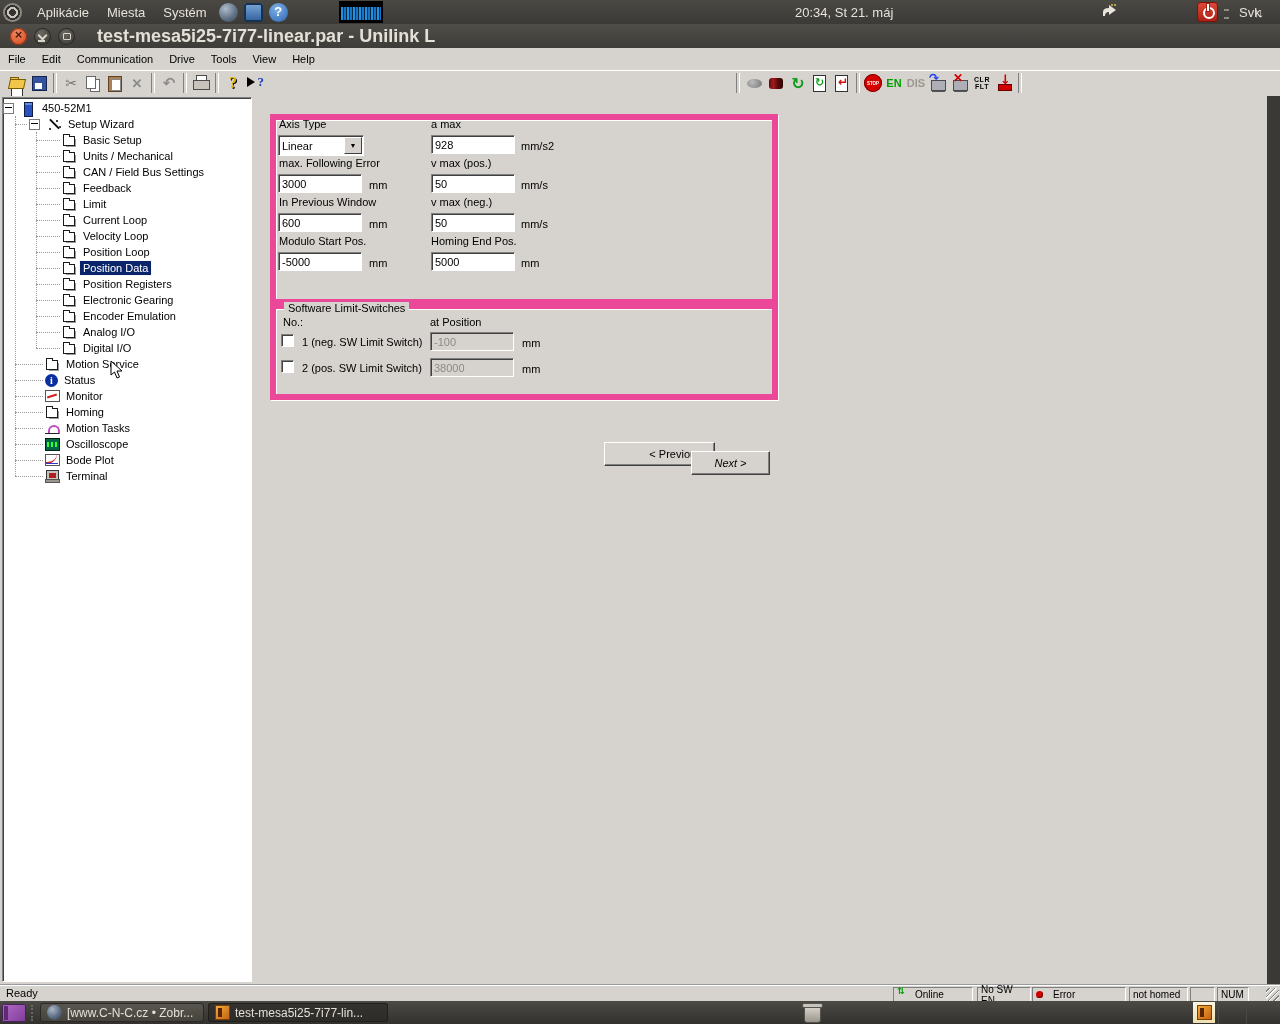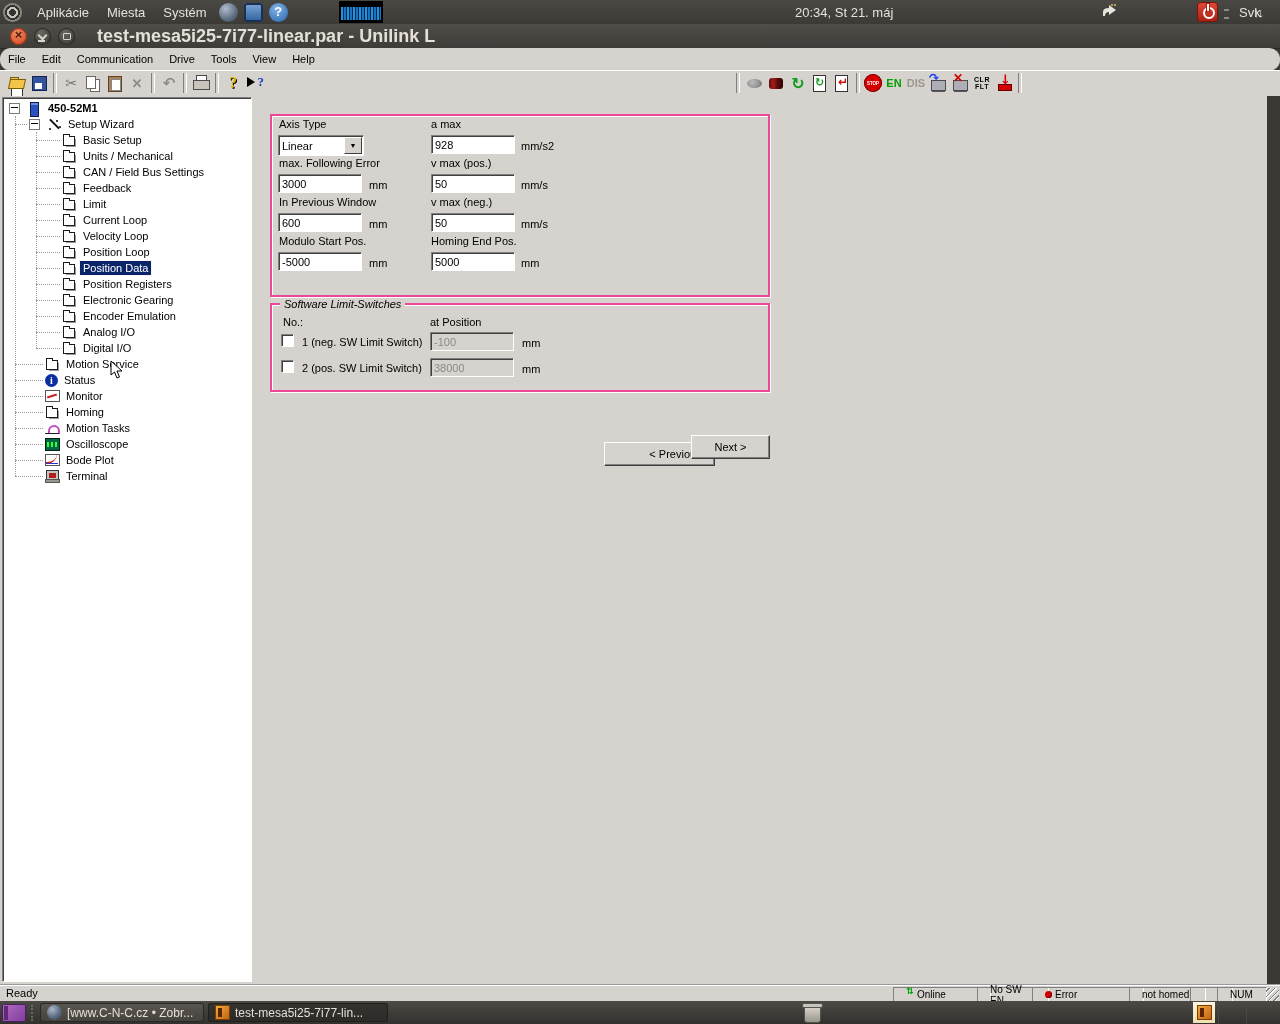--- a/index.html
+++ b/index.html
@@ -39,21 +39,21 @@
   .wclose{background:radial-gradient(circle at 40% 30%,#f08a62,#dd5f35 60%,#b23c1d);box-shadow:inset 0 0 0 1px #8e2f16;margin-left:10px;}
   .wclose::after{content:"×";position:absolute;left:0;right:0;top:-1px;text-align:center;color:#4f1a09;font:bold 13px "Liberation Sans",sans-serif;}
   .wmin,.wmax{background:radial-gradient(circle at 40% 30%,#6b6862,#484540 65%);box-shadow:inset 0 0 0 1px #2c2a27;}
   .wmin::after{content:"";position:absolute;left:4px;top:5px;width:7px;height:7px;border:2px solid #d9d5cd;border-top:none;border-left:none;border-right:none;transform:none;}
   .wmin::before{content:"";position:absolute;left:5px;top:4px;width:5px;height:5px;border-right:2px solid #d9d5cd;border-bottom:2px solid #d9d5cd;transform:rotate(45deg);}
   .wmax::after{content:"";position:absolute;left:5px;top:5px;width:6px;height:5px;border:1.5px solid #d9d5cd;border-radius:1px;}
   .wtitle{color:#e4e0d8;font-weight:bold;font-size:18px;margin-left:22px;}
 
   
   .menubar{position:absolute;left:0;top:48px;width:1280px;height:22px;background:#d6d3ce;
-    display:flex;align-items:center;font-size:11px;color:#000;border-bottom:1px solid #c0bdb8;border-radius:11px;}
+    display:flex;align-items:center;font-size:11px;color:#000;border-bottom:1px solid #c0bdb8;}
   .mitem{padding:0 8px;height:18px;display:flex;align-items:center;}
   .toolbar{position:absolute;left:0;top:70px;width:1280px;height:26px;background:#d6d3ce;
     border-bottom:1px solid #808080;box-shadow:0 1px 0 #fff inset;display:flex;align-items:center;font-size:11px;}
   .tsep{width:2px;height:20px;margin:0 3px;border-left:1px solid #808080;border-right:1px solid #fff;flex:none;}
   .tico{width:22px;height:20px;display:flex;align-items:center;justify-content:center;position:relative;flex:none;color:#555;}
   .t-new{width:0;height:0;}
   .t-new::after{content:"";position:absolute;left:5px;top:2px;width:10px;height:13px;background:#fff;border:1px solid #333;}
   .t-open::after{content:"";position:absolute;left:3px;top:6px;width:14px;height:8px;background:#f2c64a;border:1px solid #7c5c00;transform:skewX(-12deg);}
   .t-open::before{content:"";position:absolute;left:4px;top:4px;width:7px;height:3px;background:#f2c64a;border:1px solid #7c5c00;}
   .t-save::after{content:"";position:absolute;left:4px;top:3px;width:13px;height:13px;background:#33539e;border:1px solid #15244d;}
@@ -95,21 +95,21 @@
   .cbtn{width:16px;height:15px;margin:0 1px;background:#d6d3ce;border:1px solid;border-color:#fff #404040 #404040 #fff;
     display:flex;align-items:center;justify-content:center;font-size:7px;color:#000;flex:none;}
 
   
   .client{position:absolute;left:0;top:96px;width:1280px;height:888px;background:#d6d3ce;}
   .rightstrip{position:absolute;right:0;top:0;width:13px;height:888px;background:#3a3936;}
   .treepanel{position:absolute;left:2px;top:1px;width:250px;height:885px;background:#fff;
     border:1px solid;border-color:#808080 #fff #fff #808080;box-shadow:inset 1px 1px 0 #404040;
     padding-top:2px;box-sizing:border-box;font-size:11px;overflow:hidden;}
   .trow{height:16px;display:flex;align-items:center;position:relative;white-space:nowrap;}
-  .d0{padding-left:6px;font-weight:bold;} .d1e{padding-left:26px;} .d1{padding-left:42px;} .d2{padding-left:59px;}
+  .d0{} .d1e{padding-left:26px;} .d1{padding-left:42px;} .d2{padding-left:59px;}
   .exp{width:9px;height:9px;background:#fff;border:1px solid #7a7a7a;position:relative;flex:none;margin-right:7px;}
   .exp::after{content:"";position:absolute;left:1px;right:1px;top:3px;height:1px;background:#000;}
   .tlabel{padding:1px 3px;color:#000;}
   .tlabel.sel{background:#0a246a;color:#fff;outline:1px dotted #eee;}
   .vline{position:absolute;border-left:1px dotted #9a9a9a;width:0;}
   .stub{position:absolute;top:8px;border-top:1px dotted #9a9a9a;}
   .s1{left:12px;width:28px;} .s1e{left:12px;width:12px;} .s2{left:33px;width:24px;}
   .ticon{width:15px;height:13px;margin-right:3px;position:relative;flex:none;}
   .i-drive::after{content:"";position:absolute;left:3px;top:0;width:7px;height:13px;background:#2a52be;border:1px solid #101c44;box-shadow:inset 0 2px 0 #6a8ae0;}
   .i-page::after{content:"";position:absolute;left:1px;top:2px;width:10px;height:8px;background:#fff;border:1px solid #1a1a1a;box-shadow:2px 2px 0 -1px #9a9a9a;}
@@ -126,41 +126,41 @@
   .i-scope::after{content:"";position:absolute;left:1px;top:3px;width:10px;height:5px;
     background:repeating-linear-gradient(90deg,#3f3 0 2px,transparent 2px 4px);}
   .i-bode{background:#fff;border:1px solid #555;width:13px;height:10px;}
   .i-bode::before{content:"";position:absolute;left:0;top:-1px;width:11px;height:8px;border-bottom:2px solid #c22;border-radius:0 0 12px 0;}
   .i-bode::after{content:"";position:absolute;left:0;bottom:1px;width:12px;height:1px;background:#33c;}
   .i-term::before{content:"";position:absolute;left:1px;top:0;width:11px;height:9px;background:#b02020;border:1px solid #333;box-shadow:inset 0 0 0 2px #c8c4bc;}
   .i-term::after{content:"";position:absolute;left:0;bottom:0;width:13px;height:2px;background:#9a968e;border:1px solid #555;}
 
   
   .formarea{position:absolute;left:258px;top:0;width:1009px;height:888px;background:#d6d3ce;font-size:11px;color:#000;}
-  .groupbox{position:absolute;border:2px solid #ec4899;box-shadow:inset 1px 1px 0 #fff,1px 1px 0 #fff;font-style:italic;}
+  .groupbox{position:absolute;border:6px solid #ec4899;box-shadow:inset 1px 1px 0 #fff,1px 1px 0 #fff;}
   .legend{position:absolute;top:-7px;left:8px;background:#d6d3ce;padding:0 4px;}
   .flabel{position:absolute;white-space:nowrap;}
   .funit{position:absolute;white-space:nowrap;}
   .tbox{position:absolute;width:84px;height:19px;box-sizing:border-box;background:#fff;
     border:1px solid;border-color:#808080 #fff #fff #808080;box-shadow:inset 1px 1px 0 #404040;
     font:11px "Liberation Sans",sans-serif;padding:0 3px;color:#000;}
   .tbox.dis{background:#d6d3ce;color:#8e8a84;}
   .fcombo{position:absolute;width:84px;}
   .checkbox{position:absolute;width:13px;height:13px;background:#fff;border:1px solid;
     border-color:#808080 #fff #fff #808080;box-shadow:inset 1px 1px 0 #404040;box-sizing:border-box;}
   .navbtn{position:absolute;width:77px;height:22px;background:#d6d3ce;
     border:1px solid;border-color:#fff #404040 #404040 #fff;box-shadow:inset -1px -1px 0 #808080;
     font:11px "Liberation Sans",sans-serif;display:flex;align-items:center;justify-content:center;}
 
   
   .statusbar{position:absolute;left:0;top:984px;width:1280px;height:17px;background:#d6d3ce;
     border-top:1px solid #9a9a9a;box-shadow:inset 0 1px 0 #fff;font-size:11px;color:#000;}
   .sready{position:absolute;left:6px;top:2px;}
   .spanel{position:absolute;top:2px;height:13px;border:1px solid;border-color:#808080 #fff #fff #808080;
-    font-size:10px;padding:0 12px;display:flex;align-items:center;gap:3px;box-sizing:content-box;}
+    font-size:10px;padding:0 3px;display:flex;align-items:center;gap:10px;box-sizing:content-box;}
   .s-online-ic{width:8px;height:8px;position:relative;}
   .s-online-ic::after{content:"⇅";position:absolute;left:0;top:-5px;font:bold 9px "DejaVu Sans",sans-serif;color:#00a000;}
   .s-err-ic{width:7px;height:7px;border-radius:50%;background:#d40000;box-shadow:inset -1px -1px 1px #700;}
   .grip{position:absolute;right:1px;top:3px;width:13px;height:13px;
     background:repeating-linear-gradient(135deg,transparent 0 2px,#808080 2px 3px,#fff 3px 4px);}
 
   
   .taskbar{position:absolute;left:0;top:1001px;width:1280px;height:23px;
     background:linear-gradient(#4c4a45,#323德1e);background:linear-gradient(#4c4a45,#32312e);display:flex;align-items:center;color:#e4e0d8;font-size:12px;}
   .wsicon{width:24px;height:18px;margin:0 2px;border-radius:2px;background:linear-gradient(135deg,#b46cc8,#7d3c98);
@@ -451,21 +451,21 @@
       <span class="flabel" style="left:44px;top:240px;">1 (neg. SW Limit Switch)</span>
       <input class="tbox dis" style="left: 172px; top: 236px;" disabled="" value="-100">
       <span class="funit" style="left:264px;top:241px;">mm</span>
 
       <span class="checkbox" style="left:23px;top:264px;"></span>
       <span class="flabel" style="left:44px;top:266px;">2 (pos. SW Limit Switch)</span>
       <input class="tbox dis" style="left: 172px; top: 262px;" disabled="" value="38000">
       <span class="funit" style="left:264px;top:267px;">mm</span>
 
       <div class="navbtn" style="left:346px;top:346px;padding-left:32px;">&lt; Previous</div>
-      <div class="navbtn" style="left:433px;top:339px;">Next &gt;</div>
+      <div class="navbtn" style="left:433px;top:355px;font-style:italic;">Next &gt;</div>
     </div>
 
     <span class="cursor">
       <svg width="14" height="20" viewBox="0 0 14 20">
           <path d="M1 1 L1 15 L4.5 12 L7 18 L9.5 17 L7 11 L12 11 Z" fill="#fff" stroke="#000" stroke-width="1"></path>
         </svg>
     </span>
   </div>
 
   <div class="statusbar">

